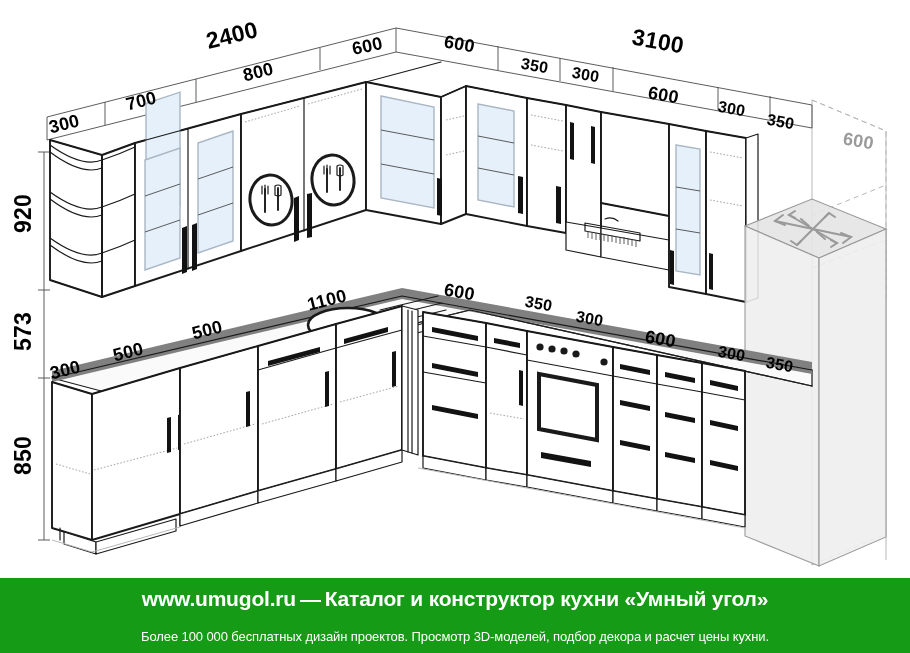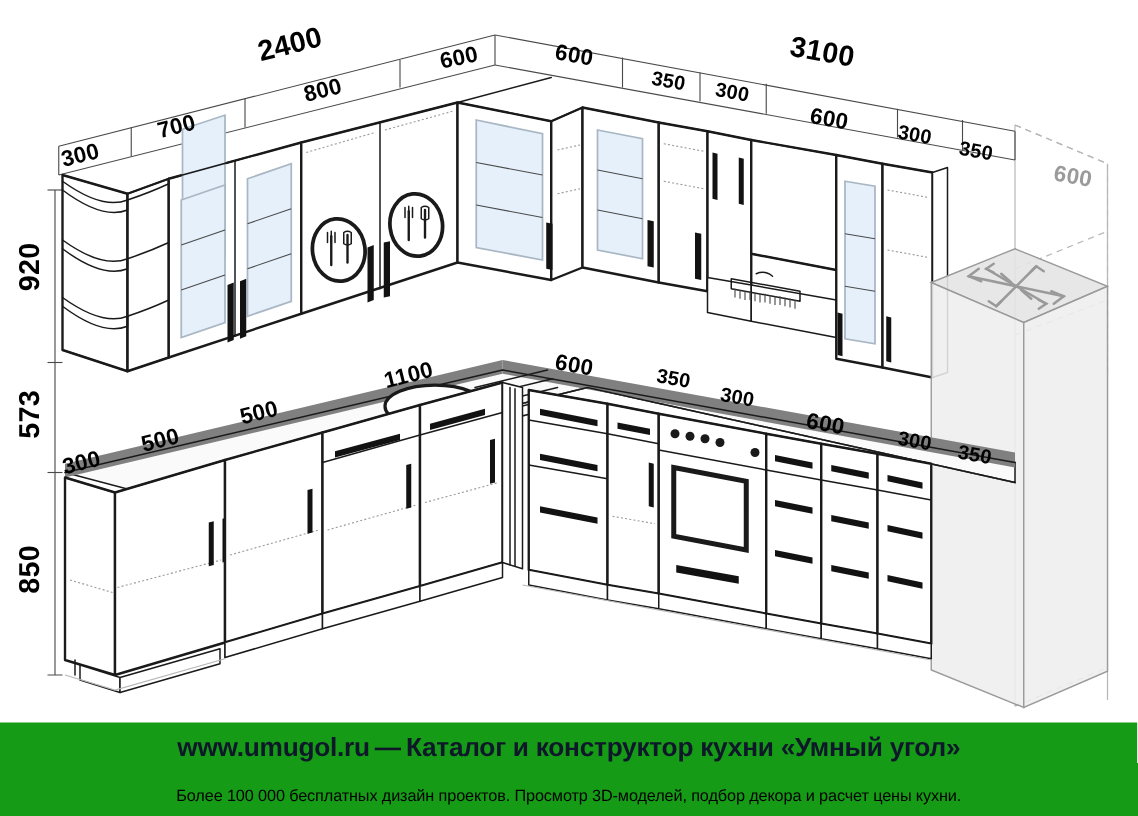--- a/index.html
+++ b/index.html
@@ -48,29 +48,29 @@
     width: 910px;
     height: 75px;
     background: #169b16;
     display: flex;
     flex-direction: column;
     align-items: center;
     justify-content: center;
     box-sizing: border-box;
   }
   #banner .line1 {
-    color: #0f172a;
+    color: #ffffff;
     font-size: 21px;
     font-weight: bold;
     letter-spacing: -0.2px;
     margin-bottom: 18px;
     text-align: center;
   }
   #banner .line2 {
-    color: #000000;
+    color: #ffffff;
     font-size: 13px;
     font-weight: normal;
     text-align: center;
     letter-spacing: -0.1px;
   }
   #banner .dash { padding: 0 4px; }
 </style>
 </head>
 <body>
 

